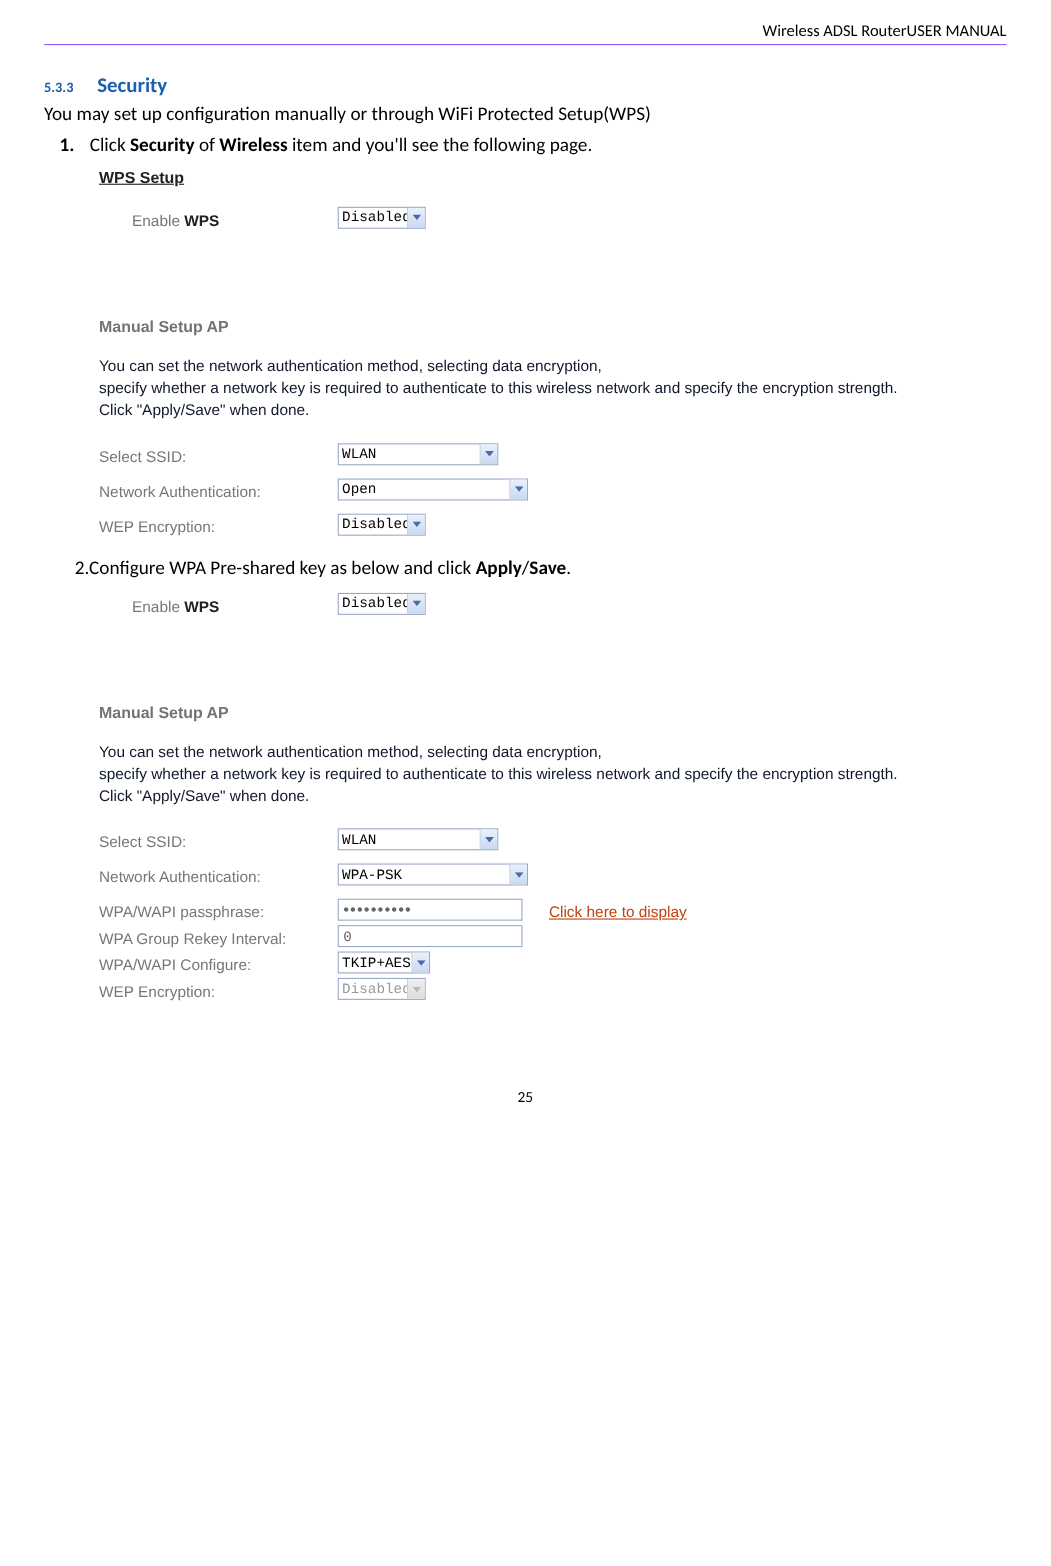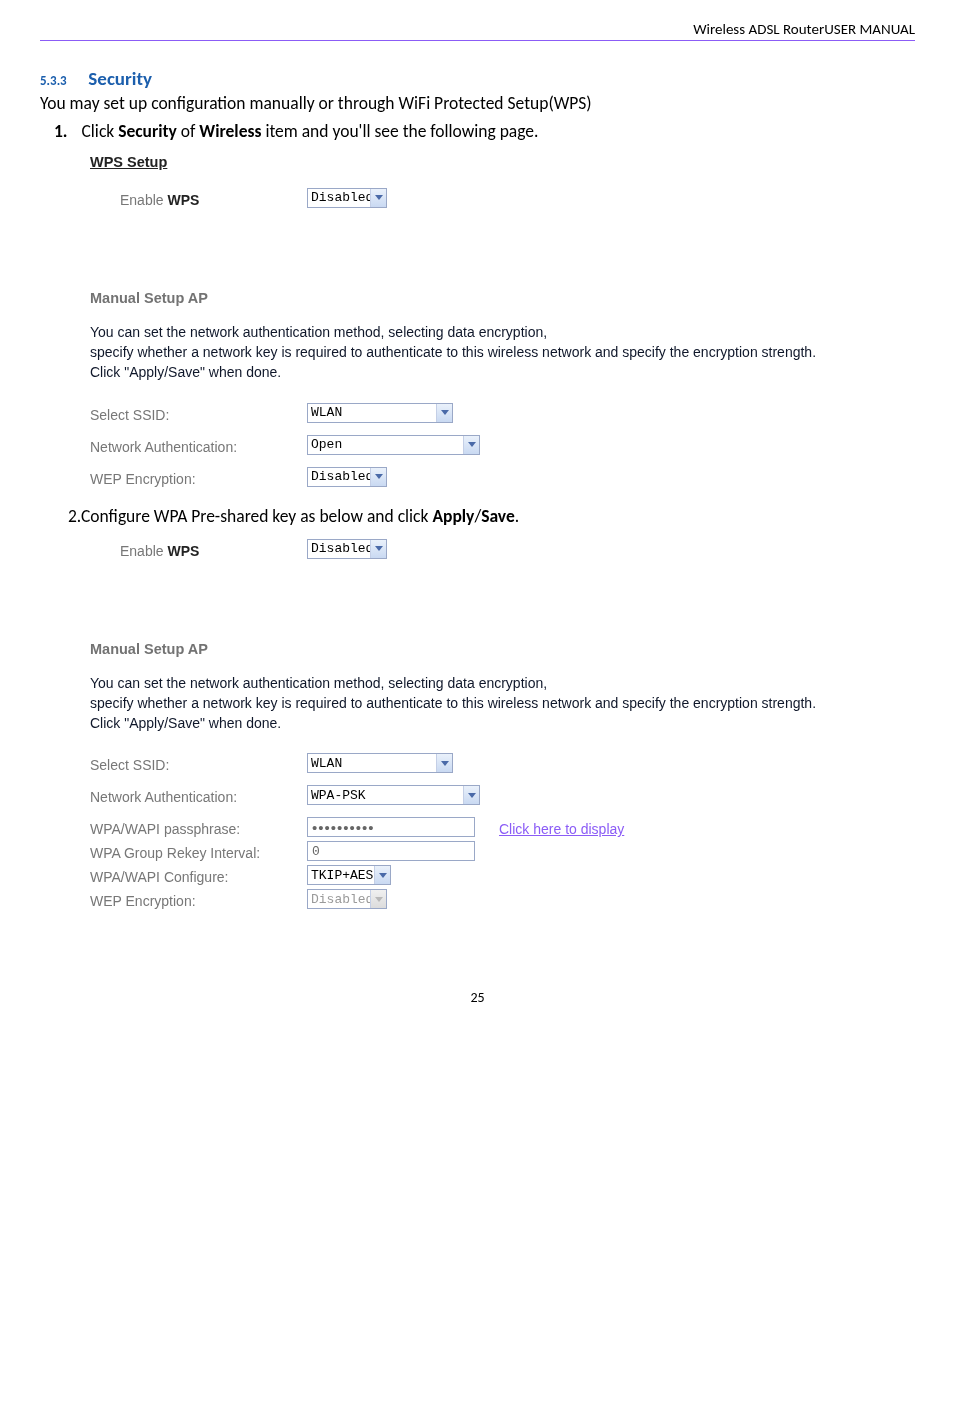--- a/index.html
+++ b/index.html
@@ -119,21 +119,21 @@
     border: 1px solid #9aa8c7;
     height: 20px;
     font-family: "Courier New", monospace;
     font-size: 13px;
     padding: 0 4px;
     display:flex;align-items:center;
   }
   .text-input.w-pass { width: 168px; letter-spacing: 0px; }
   .text-input.w-num { width: 168px; }
   .link-blue {
-    color: #8b5cf6;
+    color: #c2410c;
     text-decoration: underline;
     font-size: 14px;
     margin-left: 12px;
     cursor: pointer;
   }
   .pagenum {
     text-align: center;
     font-size: 14px;
     margin-top: 80px;
   }

